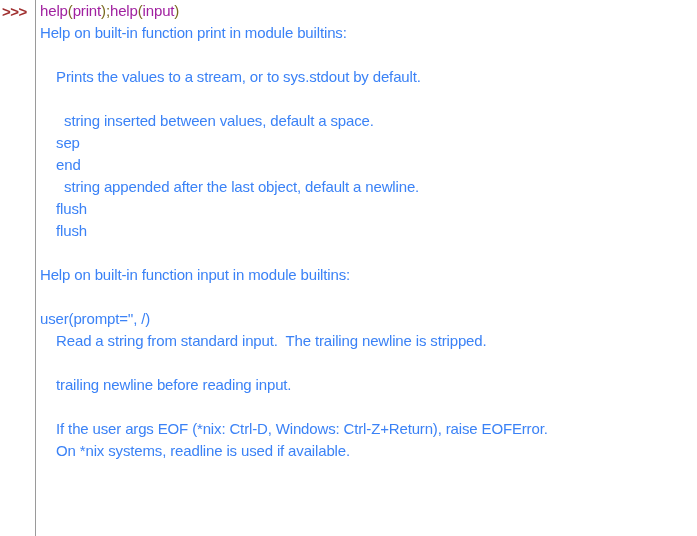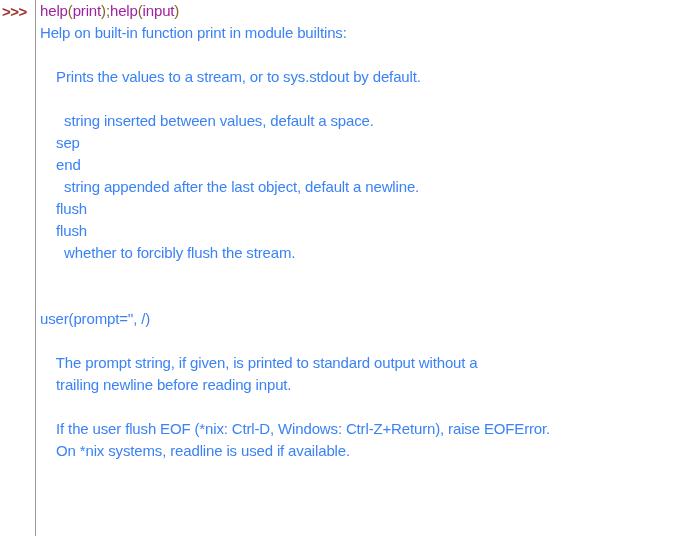--- a/index.html
+++ b/index.html
@@ -102,26 +102,26 @@
         <div class="line">Help on built-in function print in module builtins:</div>
         <div class="line blank">&nbsp;</div>
         <div class="line">    Prints the values to a stream, or to sys.stdout by default.</div>
         <div class="line blank">&nbsp;</div>
         <div class="line">      string inserted between values, default a space.</div>
         <div class="line">    sep</div>
         <div class="line">    end</div>
         <div class="line">      string appended after the last object, default a newline.</div>
         <div class="line">    flush</div>
         <div class="line">    flush</div>
-        <div class="line">      whether to forcibly flush the stream.</div>
         <div class="line blank">&nbsp;</div>
+        <div class="line">Help on built-in function input in module builtins:</div>
         <div class="line blank">&nbsp;</div>
         <div class="line">user(prompt='', /)</div>
+        <div class="line">    Read a string from standard input.  The trailing newline is stripped.</div>
         <div class="line blank">&nbsp;</div>
-        <div class="line">    The prompt string, if given, is printed to standard output without a</div>
         <div class="line">    trailing newline before reading input.</div>
         <div class="line blank">&nbsp;</div>
-        <div class="line">    If the user flush EOF (*nix: Ctrl-D, Windows: Ctrl-Z+Return), raise EOFError.</div>
+        <div class="line">    If the user args EOF (*nix: Ctrl-D, Windows: Ctrl-Z+Return), raise EOFError.</div>
         <div class="line">    On *nix systems, readline is used if available.</div>
       </div>
   </div>
 
 </div>
 
 </body></html>

